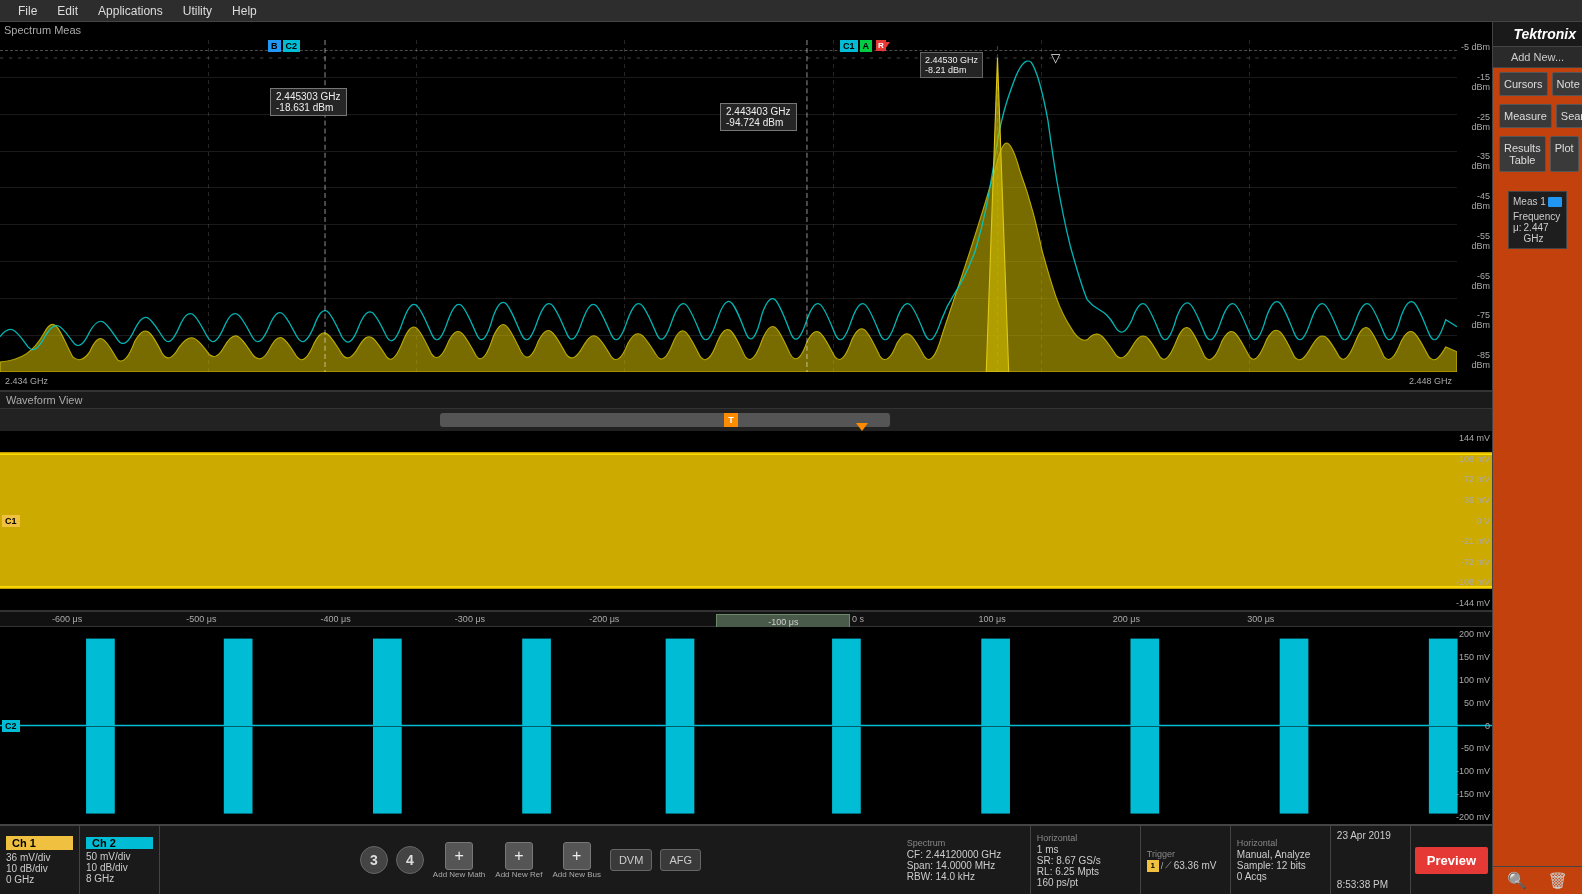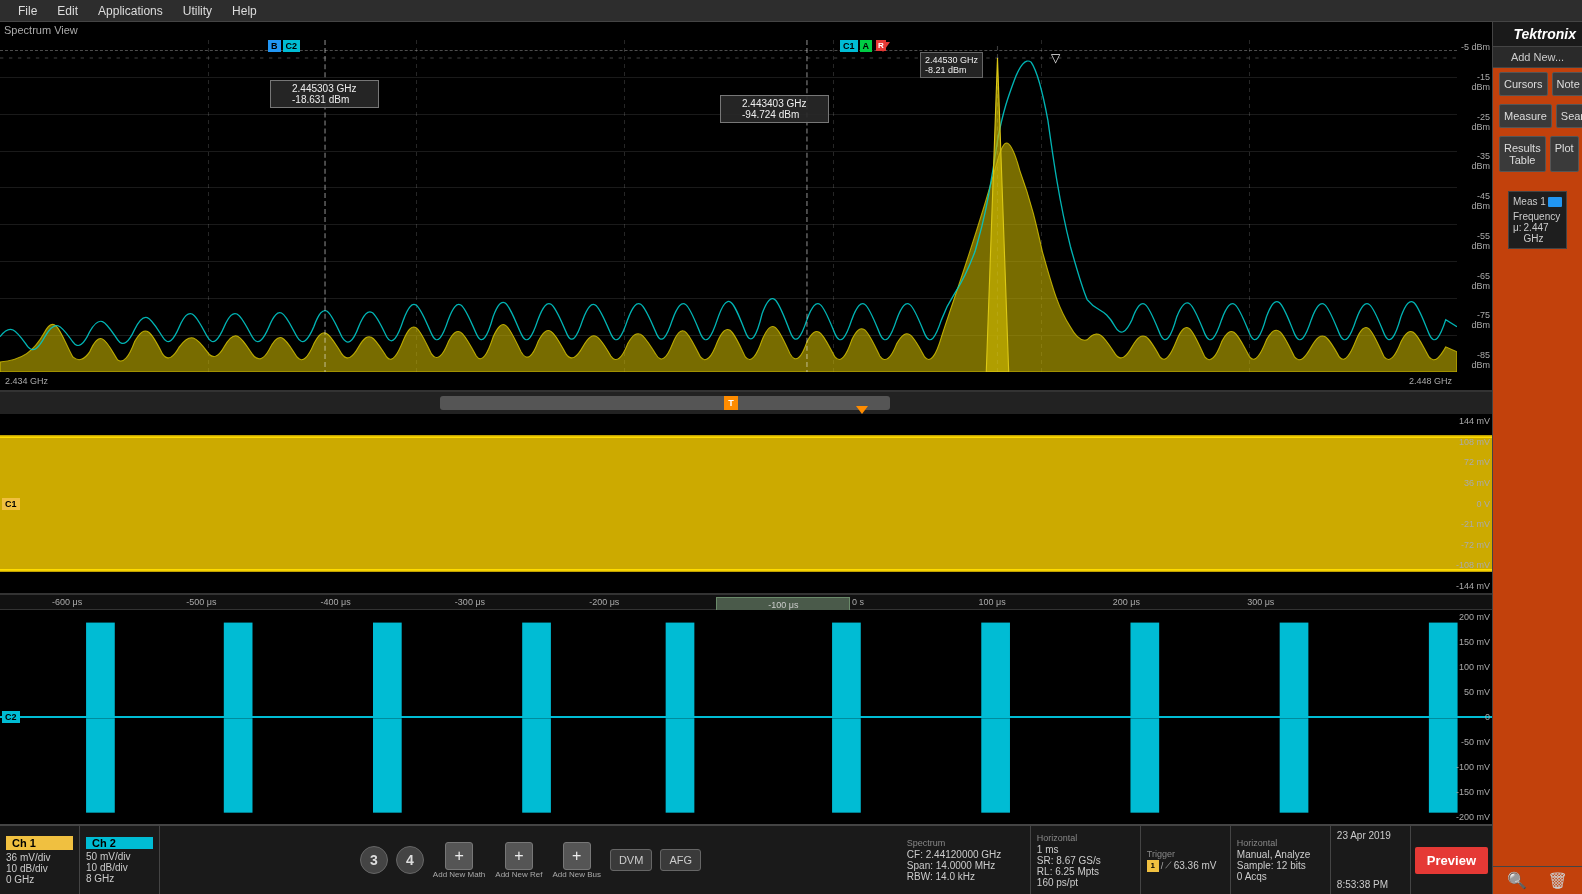--- a/index.html
+++ b/index.html
@@ -121,25 +121,26 @@
     .x-label {
       font-size: 9px;
       color: #aaa;
     }
 
     
     .cursor-label {
       position: absolute;
       background: rgba(40,40,40,0.92);
       border: 1px solid #777;
-      padding: 2px 21px;
+      padding: 2px 5px;
       font-size: 10px;
       color: #eee;
       white-space: nowrap;
       z-index: 20;
+      margin-top: 8px;
     }
 
     
     #waveform-view {
       flex: 1;
       background: #111;
       position: relative;
       display: flex;
       flex-direction: column;
     }
@@ -487,21 +488,21 @@
   <div class="menu-item">Applications</div>
   <div class="menu-item">Utility</div>
   <div class="menu-item">Help</div>
 </div>
 
 <div id="main-layout">
 
   <div id="osc-area">
 
     <div id="spectrum-view">
-      <div id="spectrum-title">Spectrum View</div>
+      <div id="spectrum-title">Spectrum Meas</div>
 
       <div id="spectrum-y-labels">
         <span class="y-label">-5 dBm</span>
         <span class="y-label">-15 dBm</span>
         <span class="y-label">-25 dBm</span>
         <span class="y-label">-35 dBm</span>
         <span class="y-label">-45 dBm</span>
         <span class="y-label">-55 dBm</span>
         <span class="y-label">-65 dBm</span>
         <span class="y-label">-75 dBm</span>
@@ -577,20 +578,21 @@
         </div>
       </div>
 
       <div id="spectrum-x-labels">
         <span class="x-label">2.434 GHz</span>
         <span class="x-label">2.448 GHz</span>
       </div>
     </div>
 
     <div id="waveform-view">
+      <div id="waveform-title">Waveform View</div>
 
       <div id="waveform-nav">
         <div id="nav-scrollbar"></div>
 
         <div class="trigger-T" style="position:absolute;left:724px;top:4px;">T</div>
 
         <div style="position:absolute;left:856px;top:14px;z-index:10;">
           <div style="width:0;height:0;border-left:6px solid transparent;border-right:6px solid transparent;border-top:8px solid #ff8c00;"></div>
         </div>
       </div>

